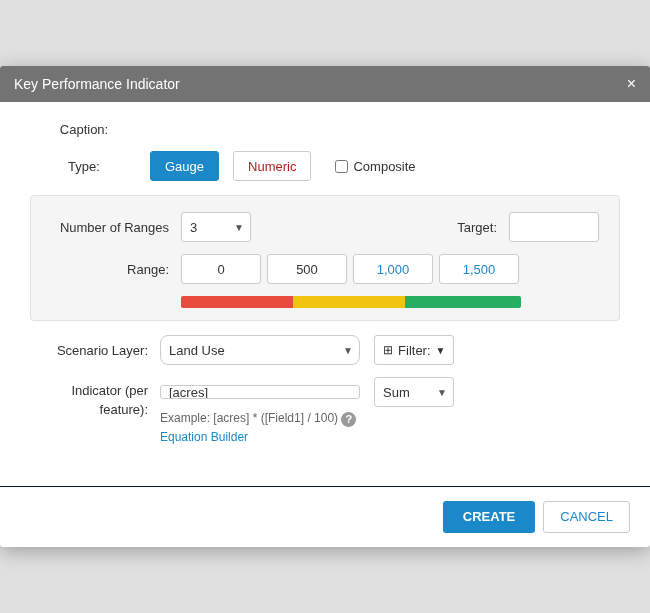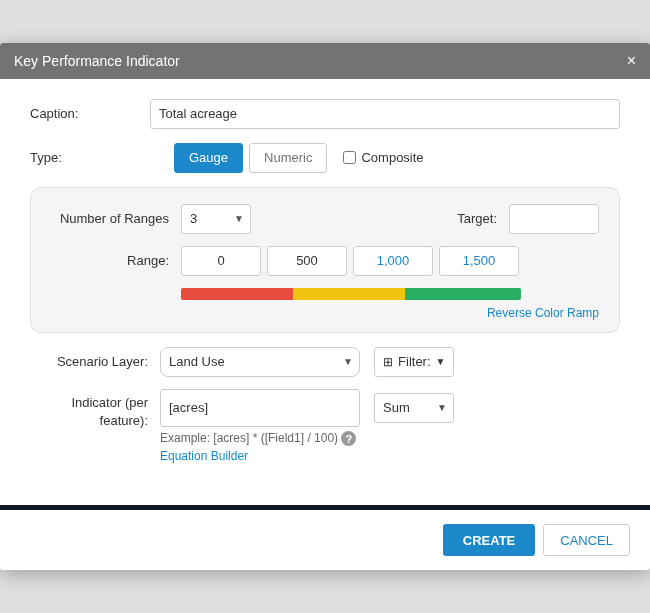--- a/index.html
+++ b/index.html
@@ -42,70 +42,69 @@
     .dialog-body {
       padding: 20px 30px;
     }
     .form-row {
       display: flex;
       align-items: center;
       margin-bottom: 14px;
     }
     .form-label {
       width: 120px;
-      text-align: left;
+      text-align: center;
       padding-right: 12px;
       color: #333;
       font-size: 13px;
     }
     .form-control-text {
       flex: 1;
       height: 30px;
       border: 1px solid #ccc;
       border-radius: 3px;
       padding: 4px 8px;
       font-size: 13px;
       color: #333;
       outline: none;
     }
     .type-row {
       display: flex;
       align-items: center;
-      gap: 6px;
-      margin-left: 24px;
+      gap: 14px;
     }
     .btn-type {
       height: 30px;
       padding: 0 14px;
       border: 1px solid #ccc;
       border-radius: 3px;
       cursor: pointer;
       font-size: 13px;
     }
     .btn-type-active {
       background: #1a88c9;
       color: #fff;
       border-color: #1a88c9;
     }
     .btn-type-inactive {
       background: #fff;
-      color: #737373;
+      color: #b91c1c;
       border-color: #ccc;
     }
     .composite-wrap {
       display: flex;
       align-items: center;
       margin-left: 10px;
       gap: 5px;
       color: #333;
     }
     .ranges-section {
       background: #f5f5f5;
       border: 1px solid #e0e0e0;
-      border-radius: 11px;
+      border-radius: 4px;
       padding: 16px 20px 12px 20px;
       margin-bottom: 14px;
     }
     .ranges-row {
       display: flex;
       align-items: center;
       margin-bottom: 12px;
     }
     .ranges-label {
       width: 130px;
@@ -239,21 +238,21 @@
     .equation-label {
       width: 130px;
       text-align: right;
       padding-right: 12px;
       color: #333;
       font-size: 13px;
       line-height: 1.4;
     }
     .equation-input {
       width: 200px;
-      height: 38px;
+      height: 14px;
       border: 1px solid #ccc;
       border-radius: 3px;
       padding: 4px 8px;
       font-size: 13px;
       color: #333;
     }
     .sum-select-wrap {
       position: relative;
       display: inline-flex;
       align-items: center;
@@ -282,21 +281,21 @@
       cursor: pointer;
       text-decoration: none;
       display: block;
       margin-top: 3px;
     }
     .dialog-footer {
       padding: 14px 20px;
       display: flex;
       justify-content: flex-end;
       gap: 8px;
-      border-top: 5px solid #0f172a;
+      border-top: 1px solid #0f172a;
     }
     .btn-create {
       height: 32px;
       padding: 0 20px;
       background: #1a88c9;
       color: #fff;
       border: none;
       border-radius: 3px;
       font-size: 13px;
       font-weight: bold;
@@ -337,21 +336,20 @@
 
   <div class="dialog-header">
     <span class="dialog-header-title">Key Performance Indicator</span>
     <button class="dialog-close">×</button>
   </div>
 
   <div class="dialog-body">
 
     <div class="form-row">
       <label class="form-label">Caption:</label>
-      <input class="form-control-text" type="text" value="Total acreage" style="">
     </div>
 
     <div class="form-row">
       <label class="form-label">Type:</label>
       <div class="type-row">
         <button class="btn-type btn-type-active">Gauge</button>
         <button class="btn-type btn-type-inactive">Numeric</button>
         <div class="composite-wrap">
           <input type="checkbox" style="">
           <span>Composite</span>
@@ -381,21 +379,20 @@
         <div class="range-row">
           <input class="range-input" type="text" value="0" style="">
           <input class="range-input" type="text" value="500" style="">
           <input class="range-input range-input-blue" type="text" value="1,000" style="">
           <input class="range-input range-input-blue" type="text" value="1,500" style="">
         </div>
       </div>
 
       <div class="color-bar-wrap">
         <div class="color-bar"></div>
-        <a class="reverse-link">Reverse Color Ramp</a>
       </div>
     </div>
 
     <div class="scenario-section">
       <div class="scenario-row">
         <span class="scenario-label">Scenario Layer:</span>
         <div class="scenario-select-wrap">
           <select class="scenario-select">
             <option>Land Use</option>
           </select>

